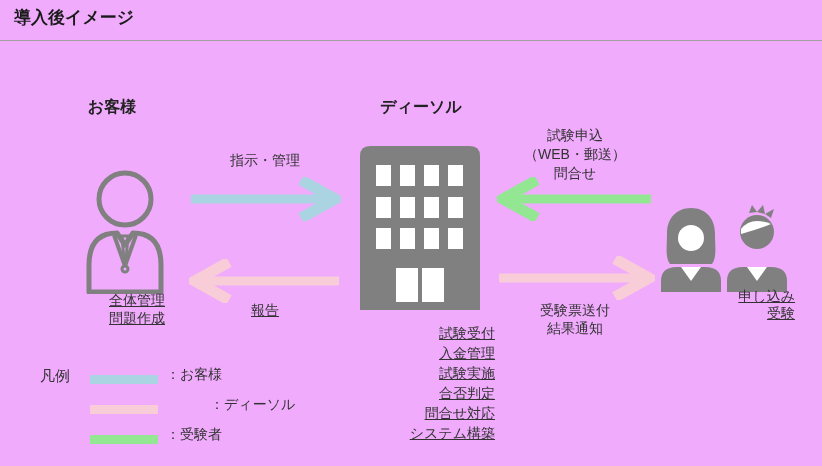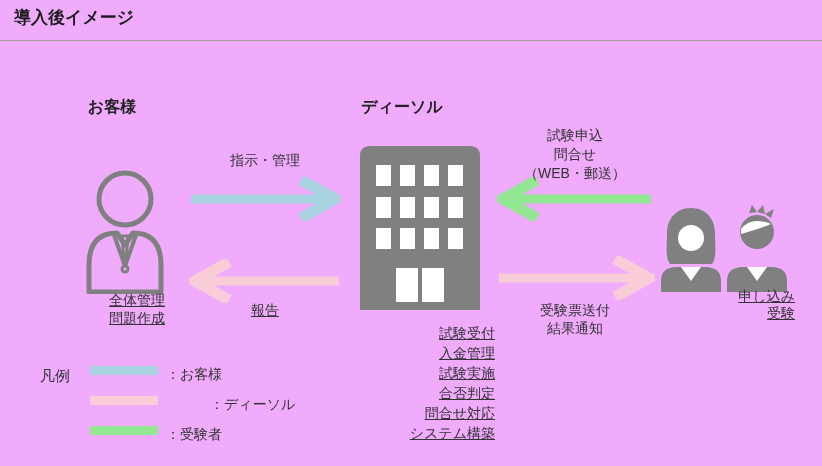--- a/index.html
+++ b/index.html
@@ -5,34 +5,34 @@
   html,body{margin:0;padding:0;background:#ffffff;}
   body{font-family:"Liberation Sans","DejaVu Sans",sans-serif;color:#333333;}
   .stage{position:relative;width:822px;height:466px;background:#f0abfc;overflow:hidden;}
   .abs{position:absolute;}
   .page-title{left:14px;top:6px;font-size:17px;font-weight:bold;color:#1a1a1a;}
   .title-rule{left:0;top:40px;width:822px;border-top:1px solid #a0a0a0;height:0;}
   .col-header{top:97px;width:100px;text-align:center;font-size:16px;font-weight:bold;color:#222;}
   .flow-label{font-size:14px;text-align:center;color:#333;}
   .caption{font-size:14px;text-align:right;color:#333;text-decoration:underline;}
   .legend-title{left:40px;top:367px;font-size:15px;color:#333;}
-  .legend-row{left:90px;height:18px;display:flex;align-items:flex-start;}
+  .legend-row{left:90px;height:18px;display:flex;align-items:flex-end;}
   .legend-swatch{width:68px;height:9px;}
   .legend-label{margin-left:8px;font-size:14px;color:#333;white-space:nowrap;}
 </style>
 </head>
 <body>
 
 <div class="stage">
 
   <div class="abs page-title">導入後イメージ</div>
   <div class="abs title-rule"></div>
 
   <div class="abs col-header" style="left:62px;">お客様</div>
-  <div class="abs col-header" style="left:352px;">ディーソル</div>
+  <div class="abs col-header" style="left:371px;">ディーソル</div>
 
   <svg class="abs" style="left:83px;top:168px;" width="84" height="126" viewBox="0 0 84 126">
     <g fill="none" stroke="#808080" stroke-width="5">
       <circle cx="42" cy="31" r="26"></circle>
       <path d="M6,124 L6,97 Q6,65 34,65 L42,77 L50,65 Q78,65 78,97 L78,124 Z" stroke-linejoin="round"></path>
       <path d="M31,67 L42,98 M53,67 L42,98" stroke-width="4"></path>
       <path d="M39,68 L45,68 L43,92 L41,92 Z" stroke-width="3"></path>
       <circle cx="42" cy="101" r="3" stroke-width="3"></circle>
     </g>
   </svg>
@@ -94,22 +94,22 @@
   <div class="abs flow-label" style="left:189px;top:302px;width:152px;text-decoration:underline;">報告</div>
 
   <svg class="abs" style="left:497px;top:177px;" width="156" height="44" viewBox="0 0 156 44">
     <g fill="none" stroke="#93e793">
       <path d="M154,22 H14" stroke-width="9"></path>
       <path d="M40,3 L6,22 L40,41" stroke-width="11" stroke-miterlimit="10"></path>
     </g>
   </svg>
   <div class="abs flow-label" style="left:493px;top:126px;width:164px;line-height:19px;">
     <div>試験申込</div>
+    <div>（WEB・郵送）</div>
     <div>問合せ</div>
-    <div>（WEB・郵送）</div>
   </div>
 
   <svg class="abs" style="left:497px;top:256px;" width="158" height="44" viewBox="0 0 158 44">
     <g fill="none" stroke="#f8cdd8">
       <path d="M2,22 H144" stroke-width="9"></path>
       <path d="M118,3 L152,22 L118,41" stroke-width="11" stroke-miterlimit="10"></path>
     </g>
   </svg>
   <div class="abs flow-label" style="left:493px;top:301px;width:164px;line-height:18px;">
     <div>受験票送付</div>

